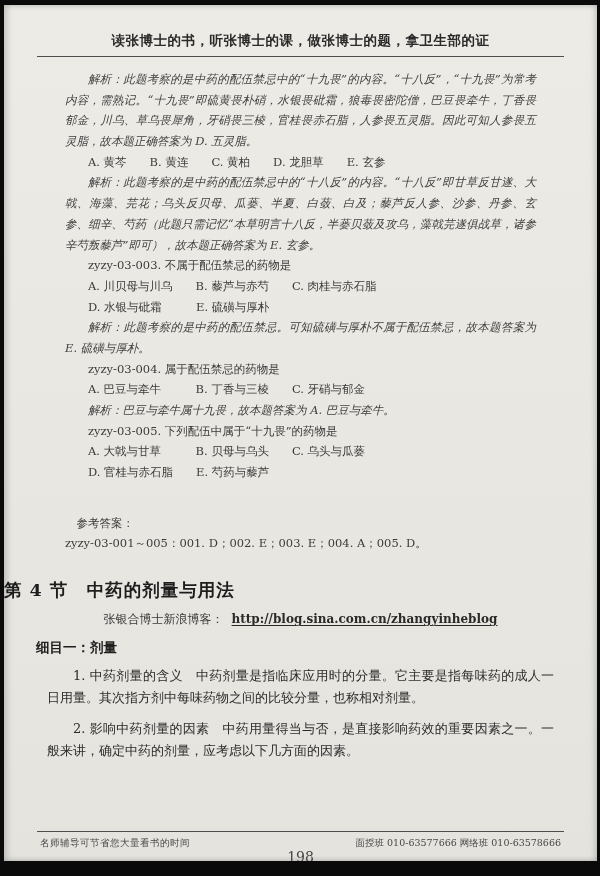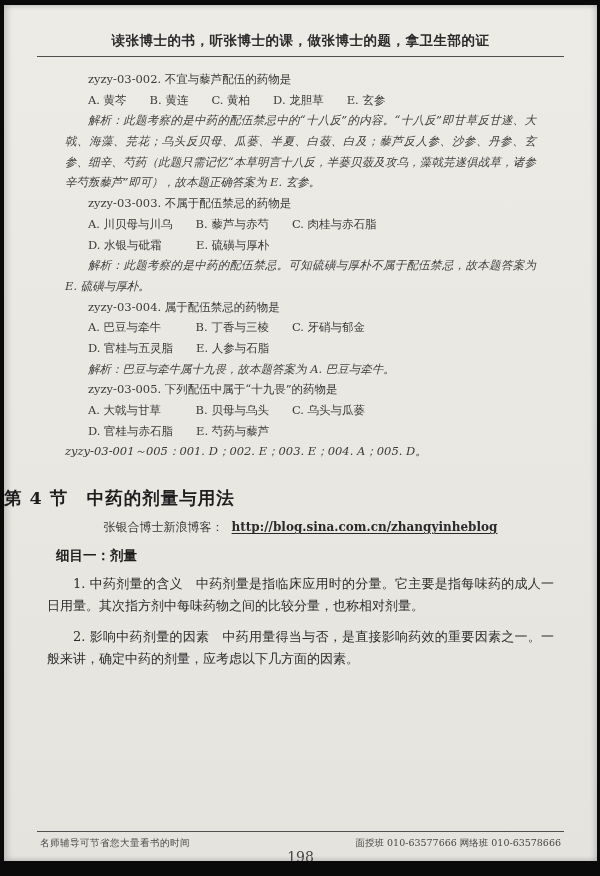--- a/index.html
+++ b/index.html
@@ -33,21 +33,21 @@
   .content{
     margin:12px 61px 0 61px;
     font-size:11.5px;
     line-height:1.8;
     text-align:justify;
   }
   .content p.block{margin:0;text-indent:2em;}
   .style-analysis{font-style:italic;color:#414141;}
   .style-question,.style-options,.style-ref-answers{font-style:normal;color:#3a3a3a;}
   .style-ref-label{margin-top:30px !important;text-indent:1em !important;}
-  .style-ref-answers{text-indent:0 !important;font-style:italic;}
+  .style-ref-answers{text-indent:0 !important;}
   .section-title{
     margin:24px 0 0 0;
     text-align:left;
     font-size:17.5px;
     font-weight:bold;
     color:#1d1d1d;
     letter-spacing:1px;
   }
   .blog-line{
     margin-top:9px;
@@ -58,21 +58,21 @@
   .blog-url{
     font-weight:bold;
     color:#2a2a2a;
     text-decoration:underline;
     text-underline-offset:2px;
     font-style:normal;
     font-family:"DejaVu Serif","Liberation Serif",serif;
     padding-left:8px;
   }
   .subheading{
-    margin:11px 36px 0 52px;
+    margin:11px 36px 0 32px;
     font-size:13.5px;
     font-weight:bold;
     color:#202020;
   }
   .body-paragraphs{
     margin:3px 35px 0 35px;
     font-size:13px;
     line-height:1.72;
     color:#2c2c2c;
     text-align:justify;
@@ -94,34 +94,34 @@
 </style>
 </head>
 <body>
 
 <div class="page">
 
   <div class="header-slogan">读张博士的书，听张博士的课，做张博士的题，拿卫生部的证</div>
   <hr class="header-rule">
 
   <div class="content">
-      <p class="block style-question">zyzy-03-002. 不宜与藜芦配伍的药物是</p>
+      <p class="block style-analysis">解析：此题考察的是中药的配伍禁忌中的“十九畏”的内容。“十八反”，“十九畏”为常考内容，需熟记。“十九畏”即硫黄畏朴硝，水银畏砒霜，狼毒畏密陀僧，巴豆畏牵牛，丁香畏郁金，川乌、草乌畏犀角，牙硝畏三棱，官桂畏赤石脂，人参畏五灵脂。因此可知人参畏五灵脂，故本题正确答案为 D. 五灵脂。</p>
       <p class="block style-options">A. 黄芩　　B. 黄连　　C. 黄柏　　D. 龙胆草　　E. 玄参</p>
       <p class="block style-analysis">解析：此题考察的是中药的配伍禁忌中的“十八反”的内容。“十八反”即甘草反甘遂、大戟、海藻、芫花；乌头反贝母、瓜蒌、半夏、白蔹、白及；藜芦反人参、沙参、丹参、玄参、细辛、芍药（此题只需记忆“本草明言十八反，半蒌贝蔹及攻乌，藻戟芫遂俱战草，诸参辛芍叛藜芦”即可），故本题正确答案为 E. 玄参。</p>
       <p class="block style-question">zyzy-03-003. 不属于配伍禁忌的药物是</p>
       <p class="block style-options">A. 川贝母与川乌　　B. 藜芦与赤芍　　C. 肉桂与赤石脂</p>
       <p class="block style-options">D. 水银与砒霜　　　E. 硫磺与厚朴</p>
       <p class="block style-analysis">解析：此题考察的是中药的配伍禁忌。可知硫磺与厚朴不属于配伍禁忌，故本题答案为 E. 硫磺与厚朴。</p>
       <p class="block style-question">zyzy-03-004. 属于配伍禁忌的药物是</p>
       <p class="block style-options">A. 巴豆与牵牛　　　B. 丁香与三棱　　C. 牙硝与郁金</p>
-      <p class="block style-options">D. 官桂与五灵脂　　E. 人参与石脂</p>
       <p class="block style-analysis">解析：巴豆与牵牛属十九畏，故本题答案为 A. 巴豆与牵牛。</p>
       <p class="block style-question">zyzy-03-005. 下列配伍中属于“十九畏”的药物是</p>
       <p class="block style-options">A. 大戟与甘草　　　B. 贝母与乌头　　C. 乌头与瓜蒌</p>
       <p class="block style-options">D. 官桂与赤石脂　　E. 芍药与藜芦</p>
+      <p class="block style-ref-label">参考答案：</p>
       <p class="block style-ref-answers">zyzy-03-001～005：001. D；002. E；003. E；004. A；005. D。</p>
     </div>
 
   <h1 class="section-title">第 4 节　中药的剂量与用法</h1>
 
   <div class="blog-line">
     <span class="blog-label">张银合博士新浪博客：</span><a class="blog-url">http://blog.sina.com.cn/zhangyinheblog</a>
   </div>
 
   <div class="subheading">细目一：剂量</div>

